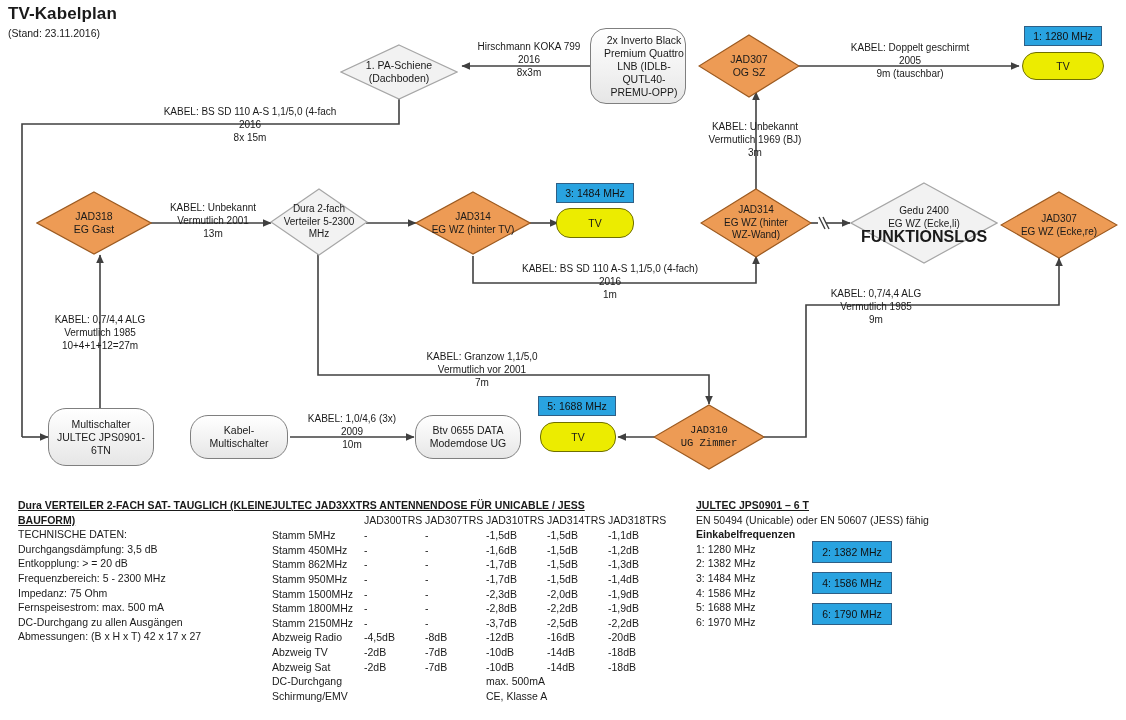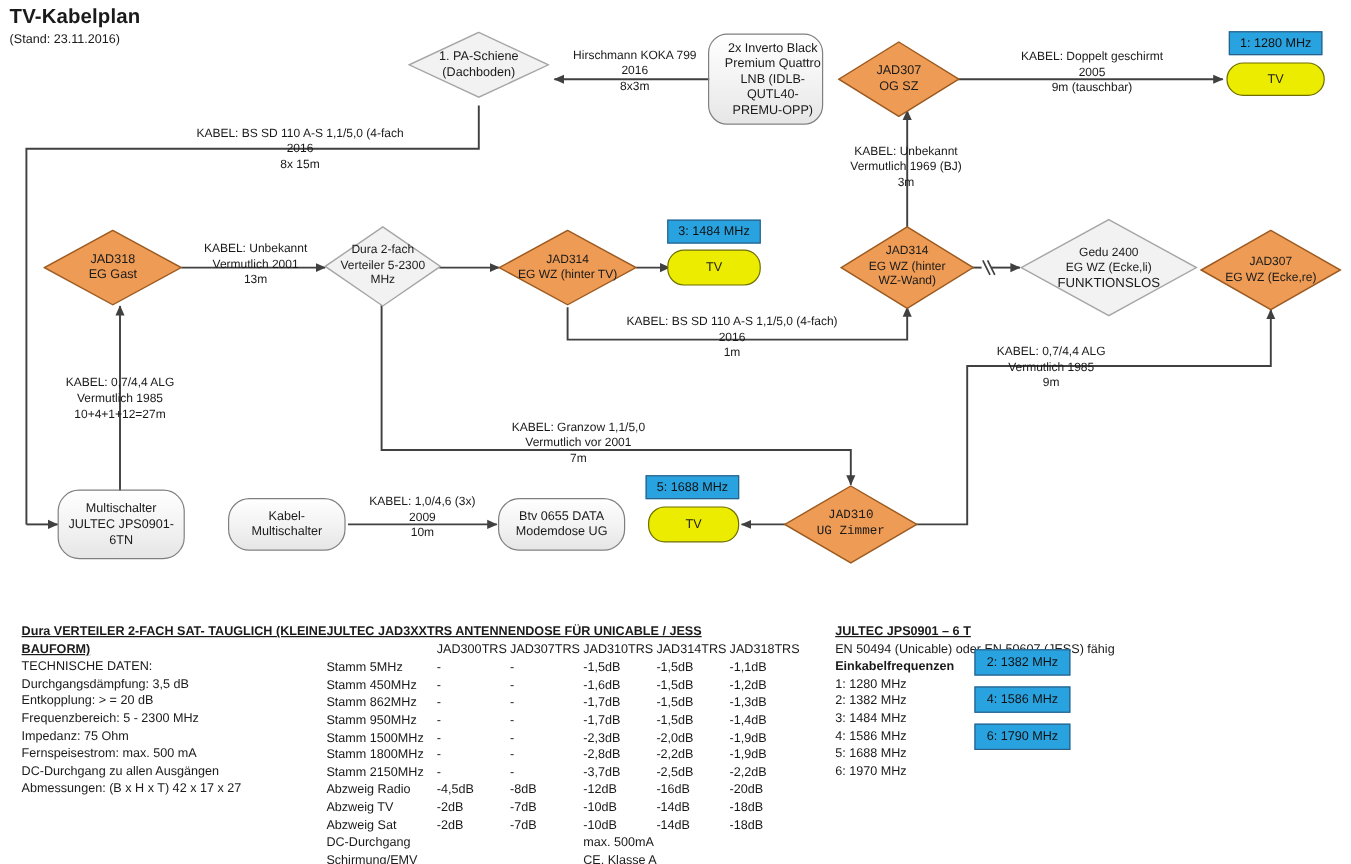--- a/index.html
+++ b/index.html
@@ -33,31 +33,31 @@
 
   
   .cab{position:absolute;font-size:10px;line-height:13px;text-align:center;color:#1a1a1a;white-space:nowrap;}
   .cab div{white-space:nowrap;}
 
   
   #title{position:absolute;left:8px;top:4px;font-size:17px;font-weight:bold;letter-spacing:.1px;}
   #subtitle{position:absolute;left:8px;top:27px;font-size:10.5px;}
 
   
-  .legend{position:absolute;font-size:10.5px;line-height:14.6px;color:#1a1a1a;margin-top:21px;}
+  .legend{position:absolute;font-size:10.5px;line-height:14.6px;color:#1a1a1a;}
   .legend .hd{font-weight:bold;text-decoration:underline;}
   .legend .ln{white-space:nowrap;}
 
   table.spec{border-collapse:collapse;font-size:10.5px;line-height:14.6px;}
   table.spec td,table.spec th{padding:0 0 0 0;text-align:left;font-weight:normal;white-space:nowrap;}
   table.spec th{padding-bottom:1px;}
   table.spec td.v,table.spec th.v{text-align:left;width:61px;}
   table.spec td.rl{width:92px;}
 
-  .funk{font-weight:normal;font-size:11px;}
+  .funk{font-weight:bold;font-size:16px;}
 </style>
 </head>
 <body>
 
 <div id="page">
 
   <div id="title">TV-Kabelplan</div>
   <div id="subtitle">(Stand: 23.11.2016)</div>
 
   <svg id="wires" viewBox="0 0 1126 720">
@@ -96,21 +96,21 @@
       <path d="M823,217 L829,229" stroke-width="1.4"></path>
 
       <path d="M756,190 L756,92" marker-end="url(#ah)"></path>
 
       <path d="M798,66 L1019,66" marker-end="url(#ah)"></path>
 
       <path d="M290,437 L414,437" marker-end="url(#ah)"></path>
     </g>
   </svg>
 
-  <div class="diamond" style="left:340px;top:26px;width:118px;height:56px;">
+  <div class="diamond" style="left:340px;top:44px;width:118px;height:56px;">
     <svg class="dshape" viewBox="0 0 118 56" preserveAspectRatio="none">
       <polygon points="59,1 117,28 59,55 1,28" fill="#f2f2f2" stroke="#a6a6a6" stroke-width="1.2"></polygon>
     </svg>
     <div class="dlabel">
       <span>1. PA-Schiene</span>
       <span>(Dachboden)</span>
     </div>
   </div>
 
   <div class="term" style="left:590px;top:28px;width:96px;height:76px;border-radius:16px;padding-left:12px;">

